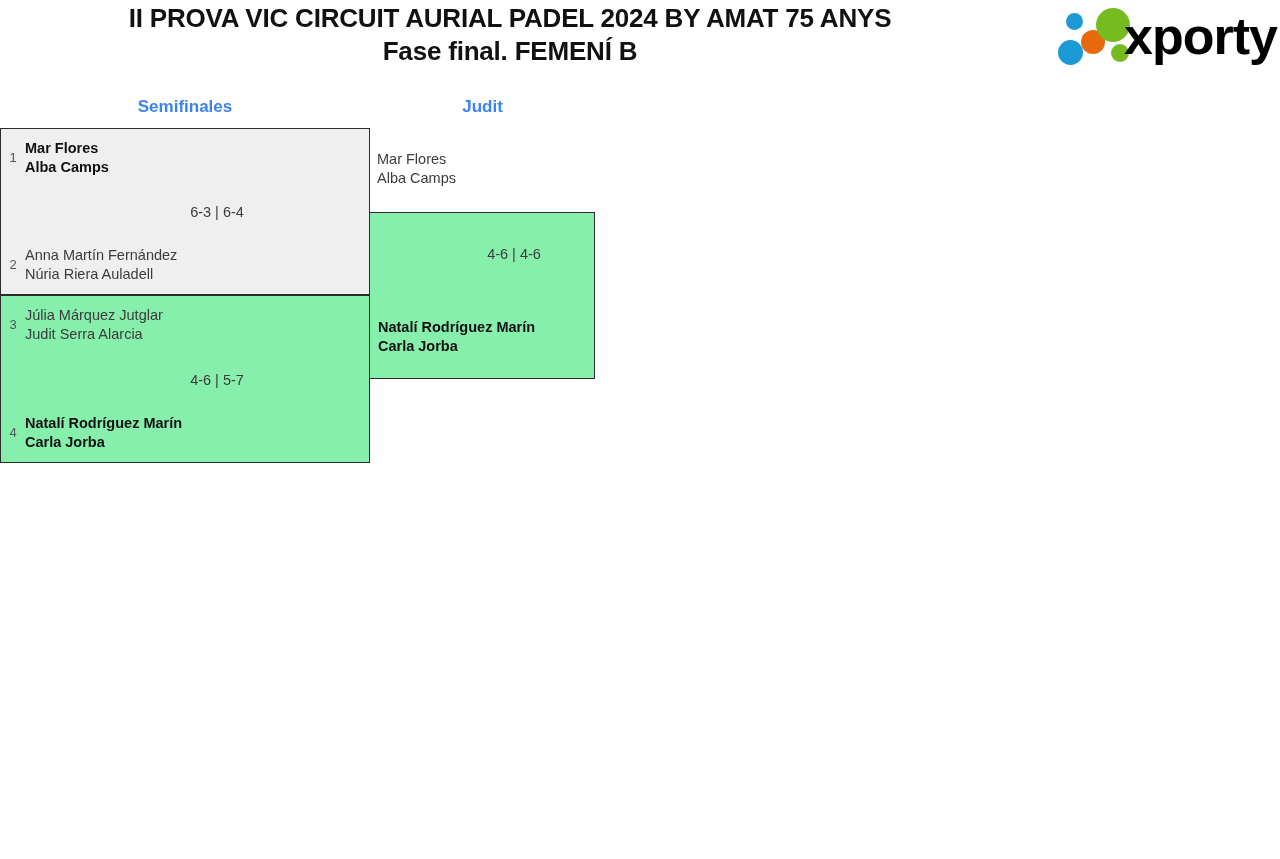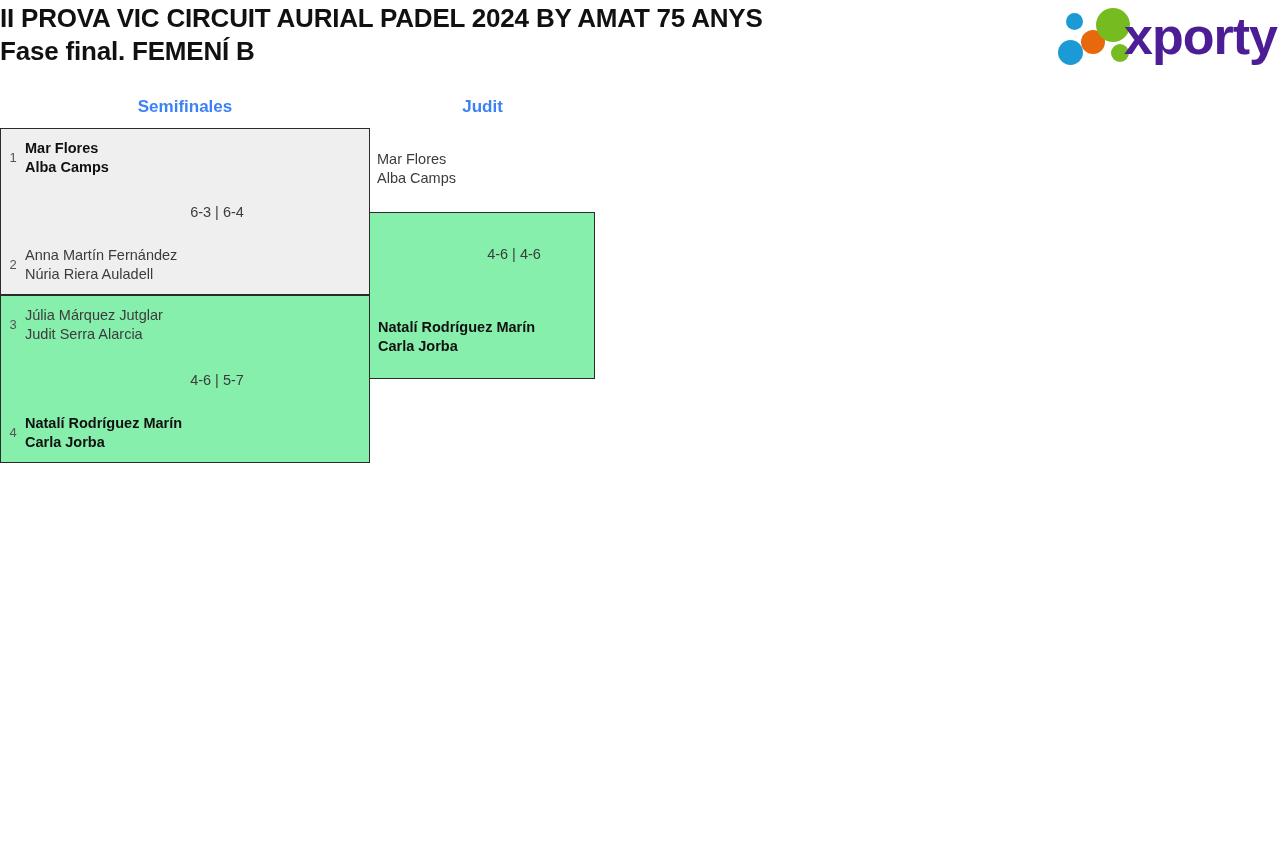--- a/index.html
+++ b/index.html
@@ -15,20 +15,21 @@
     color: #1a1a1a;
     overflow: hidden;
   }
 
   
   #header {
     position: absolute;
     top: 0; left: 0;
     width: 1280px;
     height: 78px;
+    text-align: center;
   }
   #title-block {
     position: absolute;
     left: 0;
     top: 2px;
     width: 1020px;
   }
   .title-line {
     font-size: 26px;
     font-weight: 700;
@@ -58,21 +59,21 @@
   .dot-orange   { left: 25px; top: 22px; width: 24px; height: 24px; background: #e8690b; }
   .dot-blue-lg  { left: 2px;  top: 32px; width: 25px; height: 25px; background: #1c9ad6; }
   .dot-green-lg { left: 40px; top: 0px;  width: 34px; height: 34px; background: #76bc21; }
   .dot-green-sm { left: 55px; top: 36px; width: 18px; height: 18px; background: #76bc21; }
   #logo-word {
     position: absolute;
     left: 76px;
     top: 0px;
     font-size: 52px;
     font-weight: 700;
-    color: #4c1d95;
+    color: #000000;
     letter-spacing: -1px;
     line-height: 62px;
   }
 
   
   .round-header {
     position: absolute;
     font-size: 17px;
     font-weight: 700;
     color: #3b82f6;

